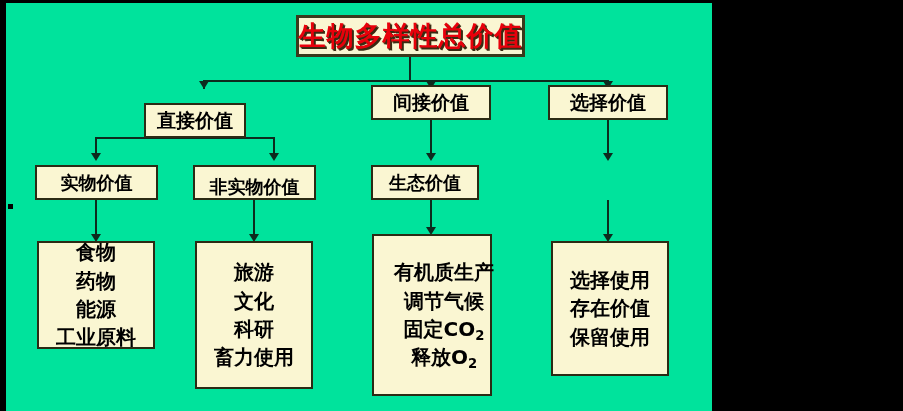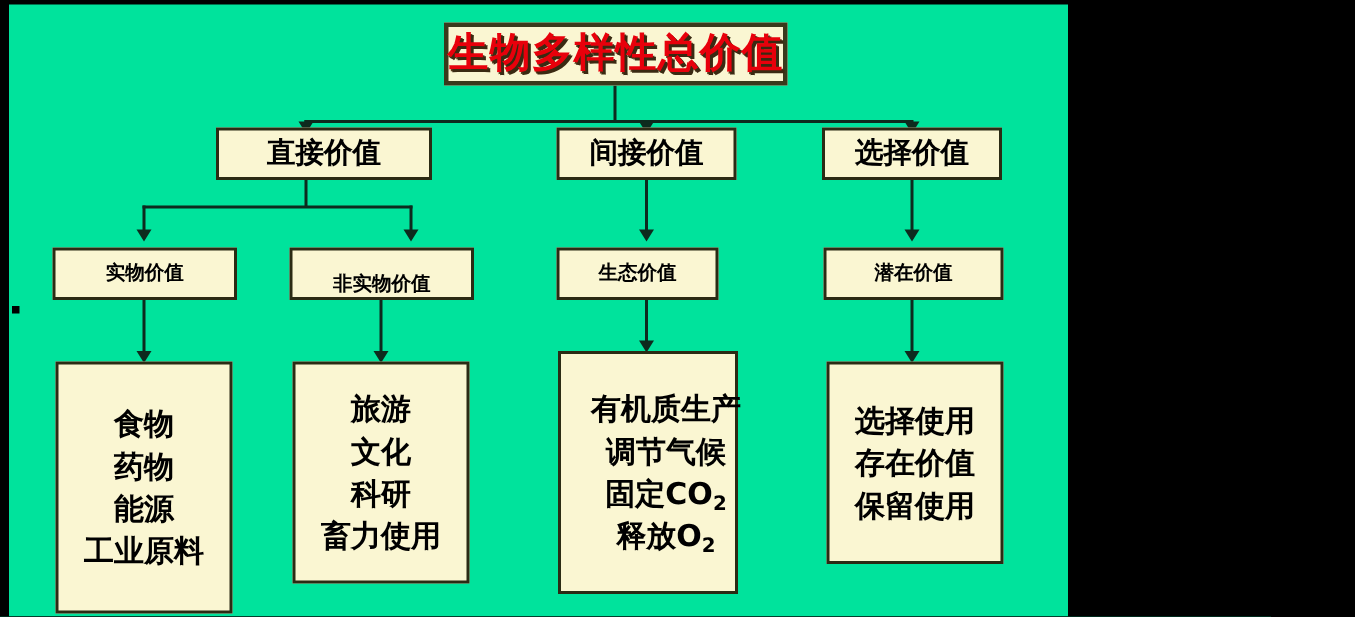--- a/index.html
+++ b/index.html
@@ -54,21 +54,21 @@
 
   .box-title {
     border-width: 3px;
     border-color: #3a3a1c;
     color: #E8000B;
     font-size: 27px;
     letter-spacing: 1px;
     text-shadow: 2px 2px 0 #3a2a12, 1px 1px 0 #5a4020;
   }
   .lvl2 { font-size: 19px; }
-  .lvl3 { font-size: 13px; }
+  .lvl3 { font-size: 18px; }
   .leaf { font-size: 20px; }
   .leaf .ln { margin: 2px 0; }
 
   sub {
     font-size: 0.66em;
     vertical-align: baseline;
     position: relative;
     top: 0.28em;
   }
 
@@ -108,21 +108,21 @@
 
     <div class="conn vline" style="left:197px; top:77px; height:9px;"></div>
     <div class="arrow" style="left:193px; top:78px;"></div>
 
     <div class="conn vline" style="left:424px; top:77px; height:9px;"></div>
     <div class="arrow" style="left:420px; top:78px;"></div>
 
     <div class="conn vline" style="left:601px; top:77px; height:9px;"></div>
     <div class="arrow" style="left:597px; top:78px;"></div>
 
-    <div class="box lvl2" style="left:138px; top:82px; width:144px; height:35px;">
+    <div class="box lvl2" style="left:138px; top:100px; width:102px; height:35px;">
       <span class="ln">直接价值</span>
     </div>
     <div class="box lvl2" style="left:365px; top:82px; width:120px; height:35px;">
       <span class="ln">间接价值</span>
     </div>
     <div class="box lvl2" style="left:542px; top:82px; width:120px; height:35px;">
       <span class="ln">选择价值</span>
     </div>
 
     <div class="conn vline" style="left:197px; top:117px; width:2px; height:18px;"></div>
@@ -140,37 +140,34 @@
 
     <div class="box lvl3" style="left:29px; top:162px; width:123px; height:35px;">
       <span class="ln">实物价值</span>
     </div>
     <div class="box lvl3" style="left:187px; top:162px; width:123px; height:35px;justify-content:flex-end;">
       <span class="ln">非实物价值</span>
     </div>
     <div class="box lvl3" style="left:365px; top:162px; width:108px; height:35px;">
       <span class="ln">生态价值</span>
     </div>
-    <div class="box lvl3" style="left:543px; top:162px; width:120px; height:35px;">
-      <span class="ln">潜在价值</span>
-    </div>
 
     <div class="conn vline" style="left:89px; top:197px; height:40px;"></div>
     <div class="arrow" style="left:85px; top:231px;"></div>
 
     <div class="conn vline" style="left:247px; top:197px; height:40px;"></div>
     <div class="arrow" style="left:243px; top:231px;"></div>
 
     <div class="conn vline" style="left:424px; top:197px; height:33px;"></div>
     <div class="arrow" style="left:420px; top:224px;"></div>
 
     <div class="conn vline" style="left:601px; top:197px; height:40px;"></div>
     <div class="arrow" style="left:597px; top:231px;"></div>
 
-    <div class="box leaf" style="left:31px; top:238px; width:118px; height:168px;">
+    <div class="box leaf" style="left:31px; top:238px; width:118px; height:108px;">
       <span class="ln">食物</span>
       <span class="ln">药物</span>
       <span class="ln">能源</span>
       <span class="ln">工业原料</span>
     </div>
 
     <div class="box leaf" style="left:189px; top:238px; width:118px; height:148px;">
       <span class="ln">旅游</span>
       <span class="ln">文化</span>
       <span class="ln">科研</span>

